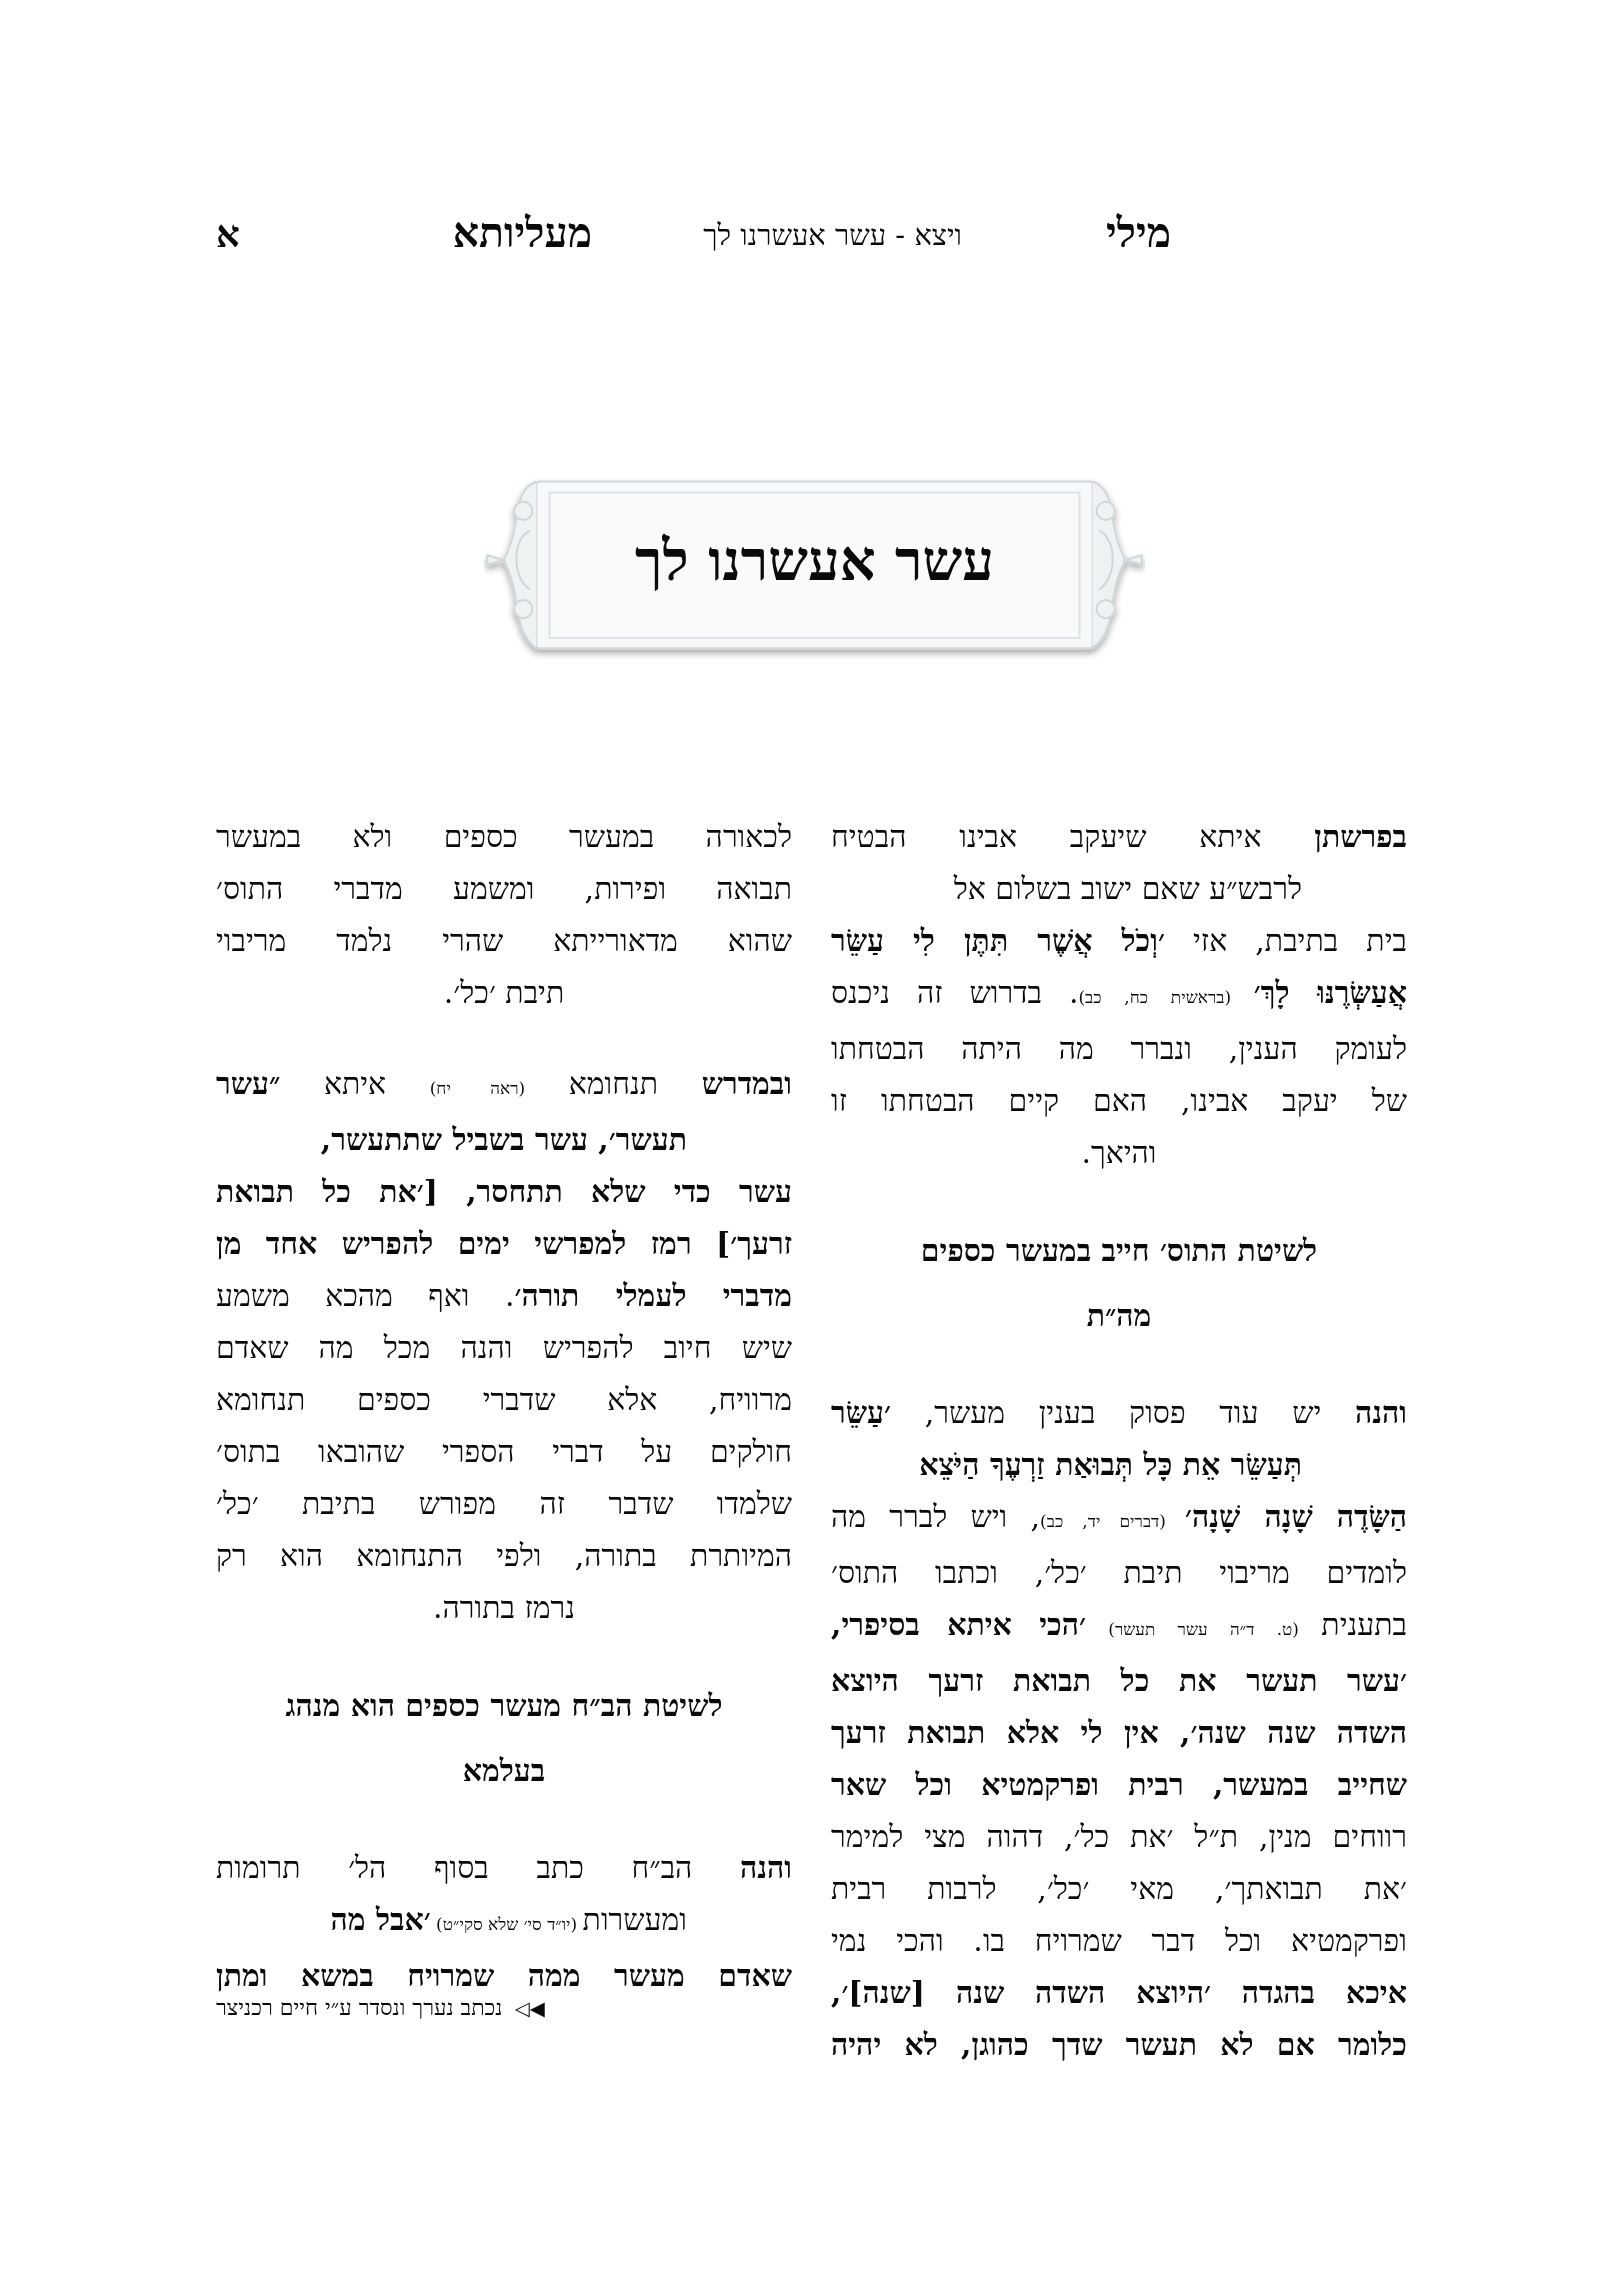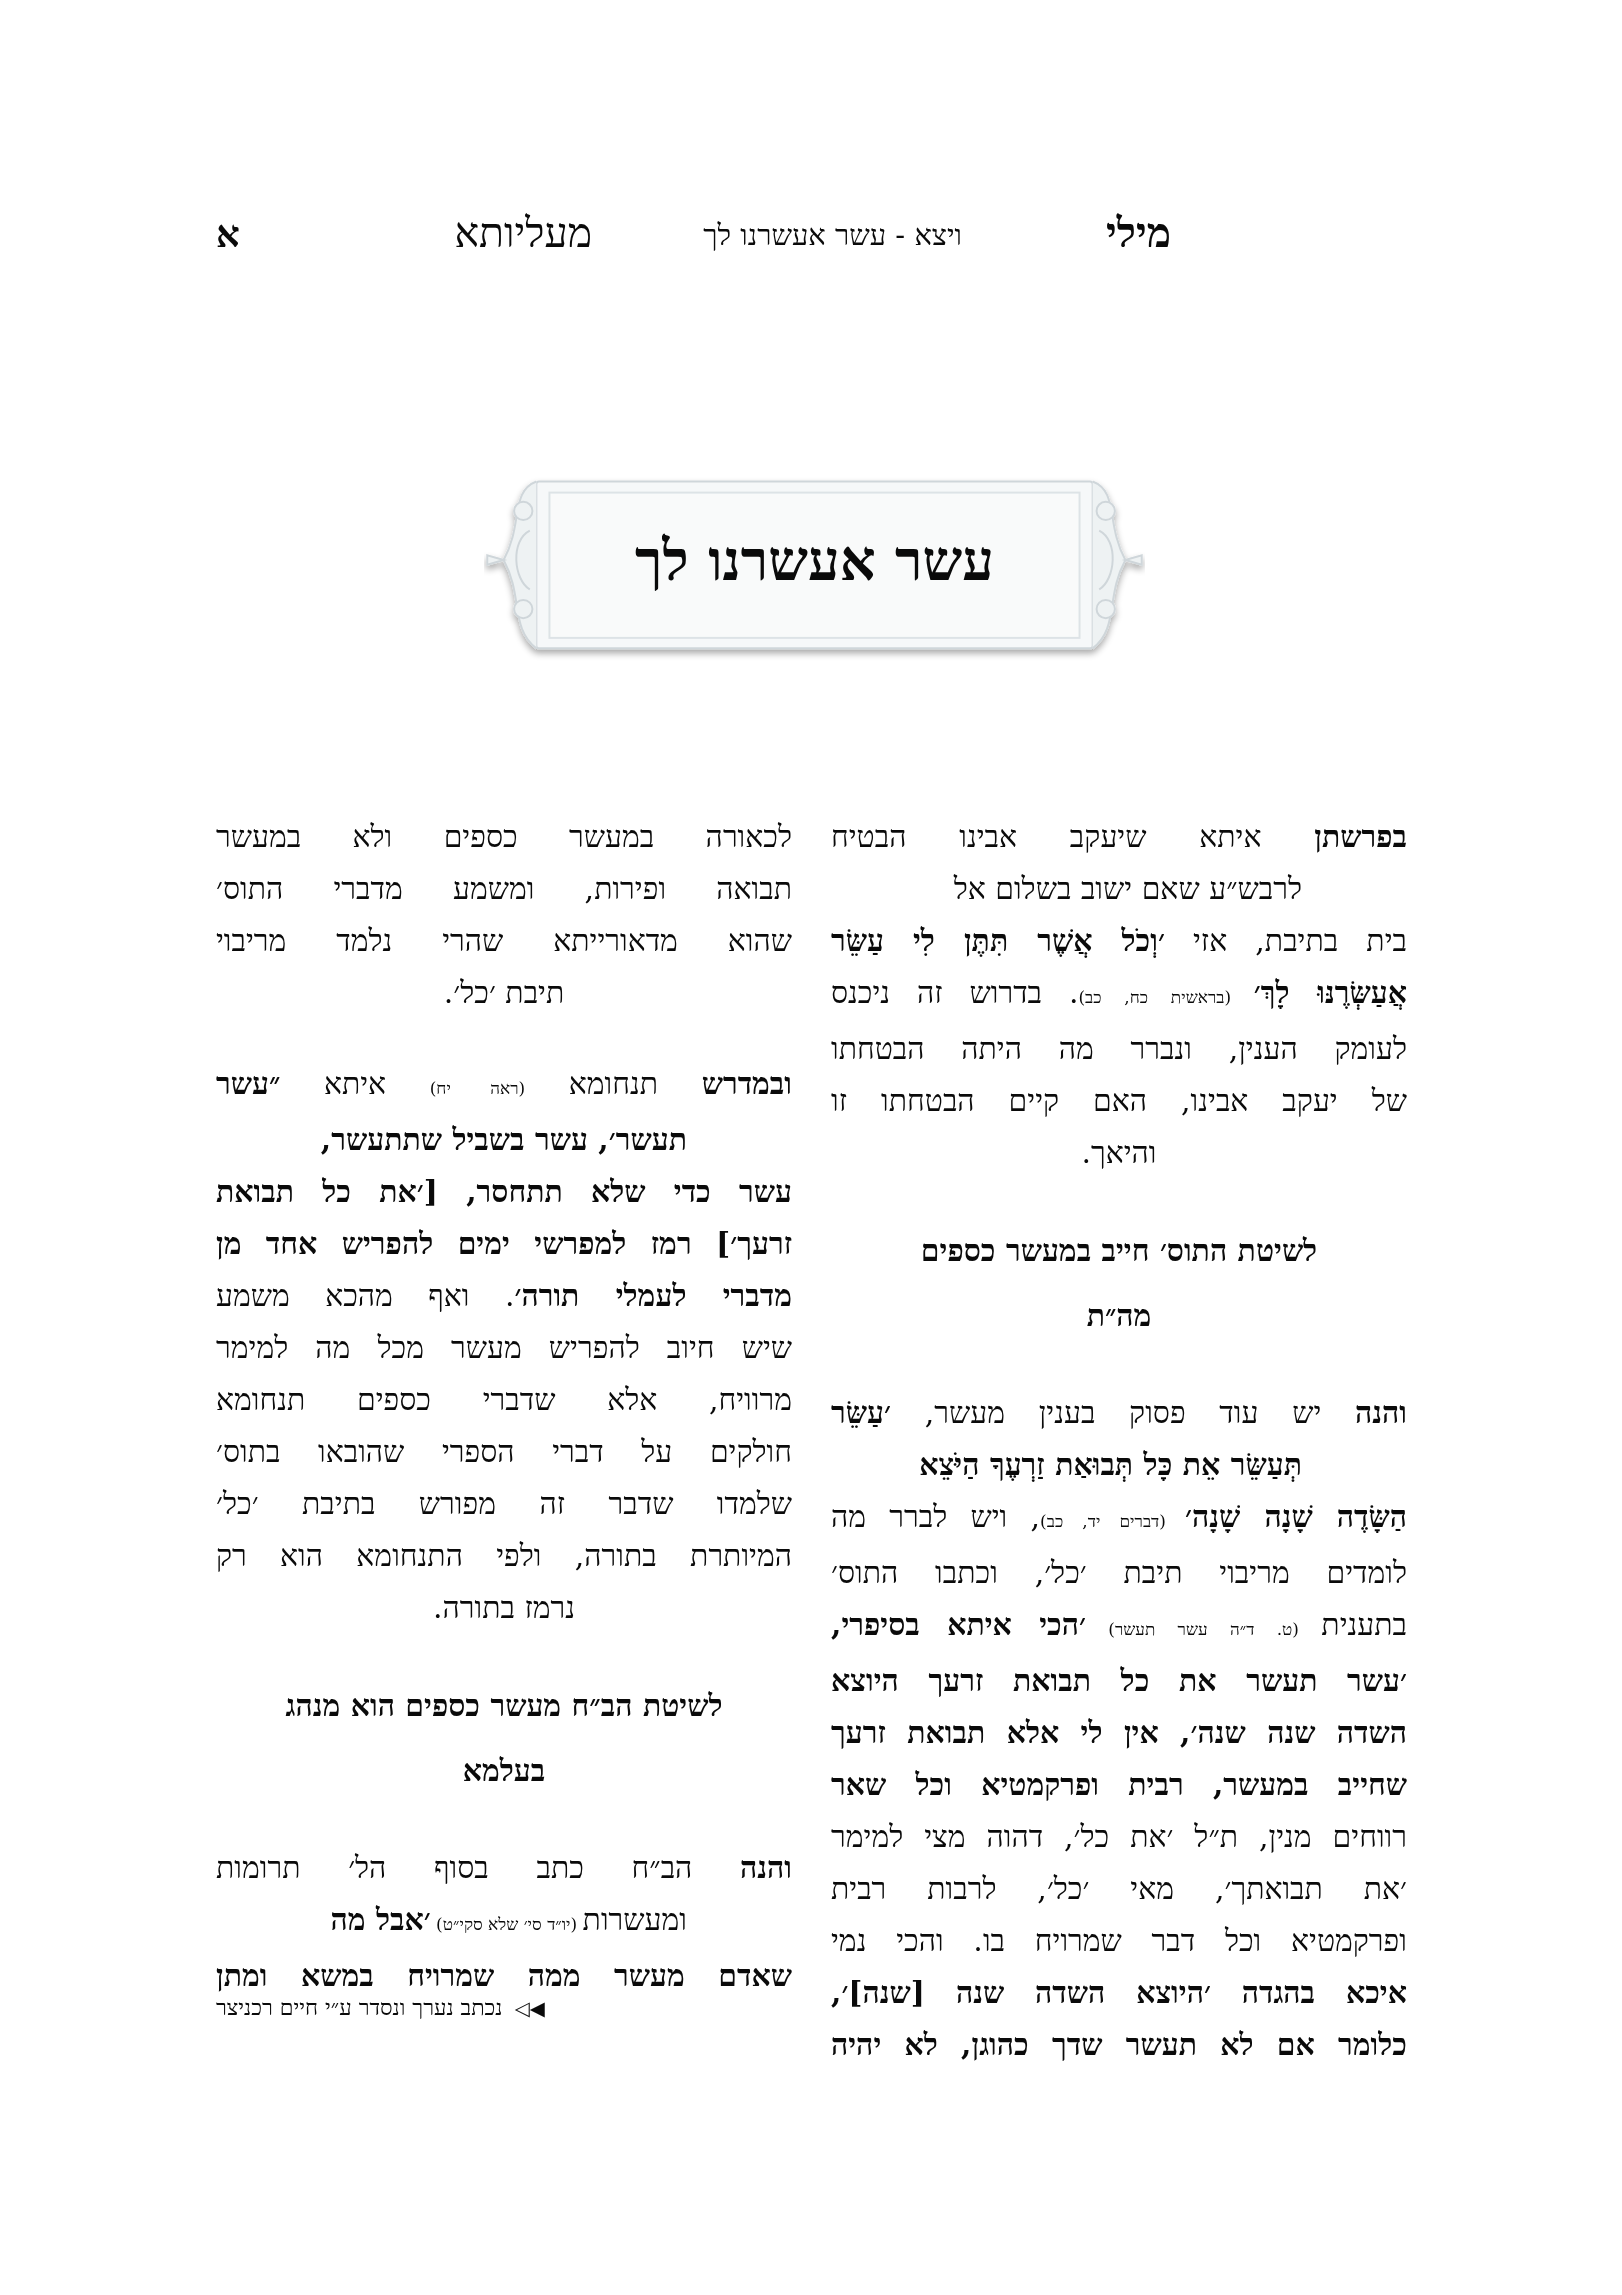--- a/index.html
+++ b/index.html
@@ -7,21 +7,21 @@
       width: 1623px; height: 2295px; position: relative; overflow: hidden;
       font-family: "DejaVu Serif", "Liberation Serif", serif;
       color: #0a0a0a;
     }
     .header {
       position: absolute; top: 209px; left: 216px; width: 955px; height: 52px;
       direction: rtl;
     }
     .header .h-right { position: absolute; right: 0; top: 0; font-size: 41px; font-weight: bold; }
     .header .h-center-right { position: absolute; right: 209px; top: 9.2px; font-size: 29px; }
-    .header .h-center-left { position: absolute; right: 579px; top: 0; font-size: 41px; font-weight: normal; }
+    .header .h-center-left { position: absolute; right: 579px; top: 0; font-size: 41px; font-weight: bold; }
     .header .h-left { position: absolute; left: 0; top: 2.6px; font-size: 37px; font-weight: bold; }
 
     .title-frame {
       position: absolute; left: 484px; top: 452px; width: 661px; height: 216px;
     }
     .title-frame svg { position: absolute; left: 0; top: 0; }
     .title-text {
       position: absolute; left: 0; top: 0; width: 100%; height: 100%;
       display: flex; align-items: center; justify-content: center;
       direction: rtl; font-size: 56px; font-weight: bold;
@@ -137,21 +137,21 @@
     <span class="line"><span>שהוא מדאורייתא שהרי נלמד מריבוי</span></span>
     <span class="line last"><span>תיבת ׳כל׳.</span></span>
   </div>
 
   <div class="para">
     <span class="line"><span class="b">ובמדרש</span><span> תנחומא </span><span class="cite">(ראה יח)</span><span> איתא </span><span class="b">״עשר</span></span>
     <span class="line indent"><span class="b">תעשר׳, עשר בשביל שתתעשר,</span></span>
     <span class="line"><span class="b">עשר כדי שלא תתחסר, [׳את כל תבואת</span></span>
     <span class="line"><span class="b">זרעך׳] רמז למפרשי ימים להפריש אחד מן</span></span>
     <span class="line"><span class="b">מדברי לעמלי תורה׳</span><span>. ואף מהכא משמע</span></span>
-    <span class="line"><span>שיש חיוב להפריש מעשר מכל מה למימר</span></span>
+    <span class="line"><span>שיש חיוב להפריש והנה מכל מה שאדם</span></span>
     <span class="line"><span>מרוויח, אלא שדברי כספים תנחומא</span></span>
     <span class="line"><span>חולקים על דברי הספרי שהובאו בתוס׳</span></span>
     <span class="line"><span>שלמדו שדבר זה מפורש בתיבת ׳כל׳</span></span>
     <span class="line"><span>המיותרת בתורה, ולפי התנחומא הוא רק</span></span>
     <span class="line last"><span>נרמז בתורה.</span></span>
   </div>
 
   <div class="subhead">
     <div>לשיטת הב״ח מעשר כספים הוא מנהג</div>
     <div>בעלמא</div>

